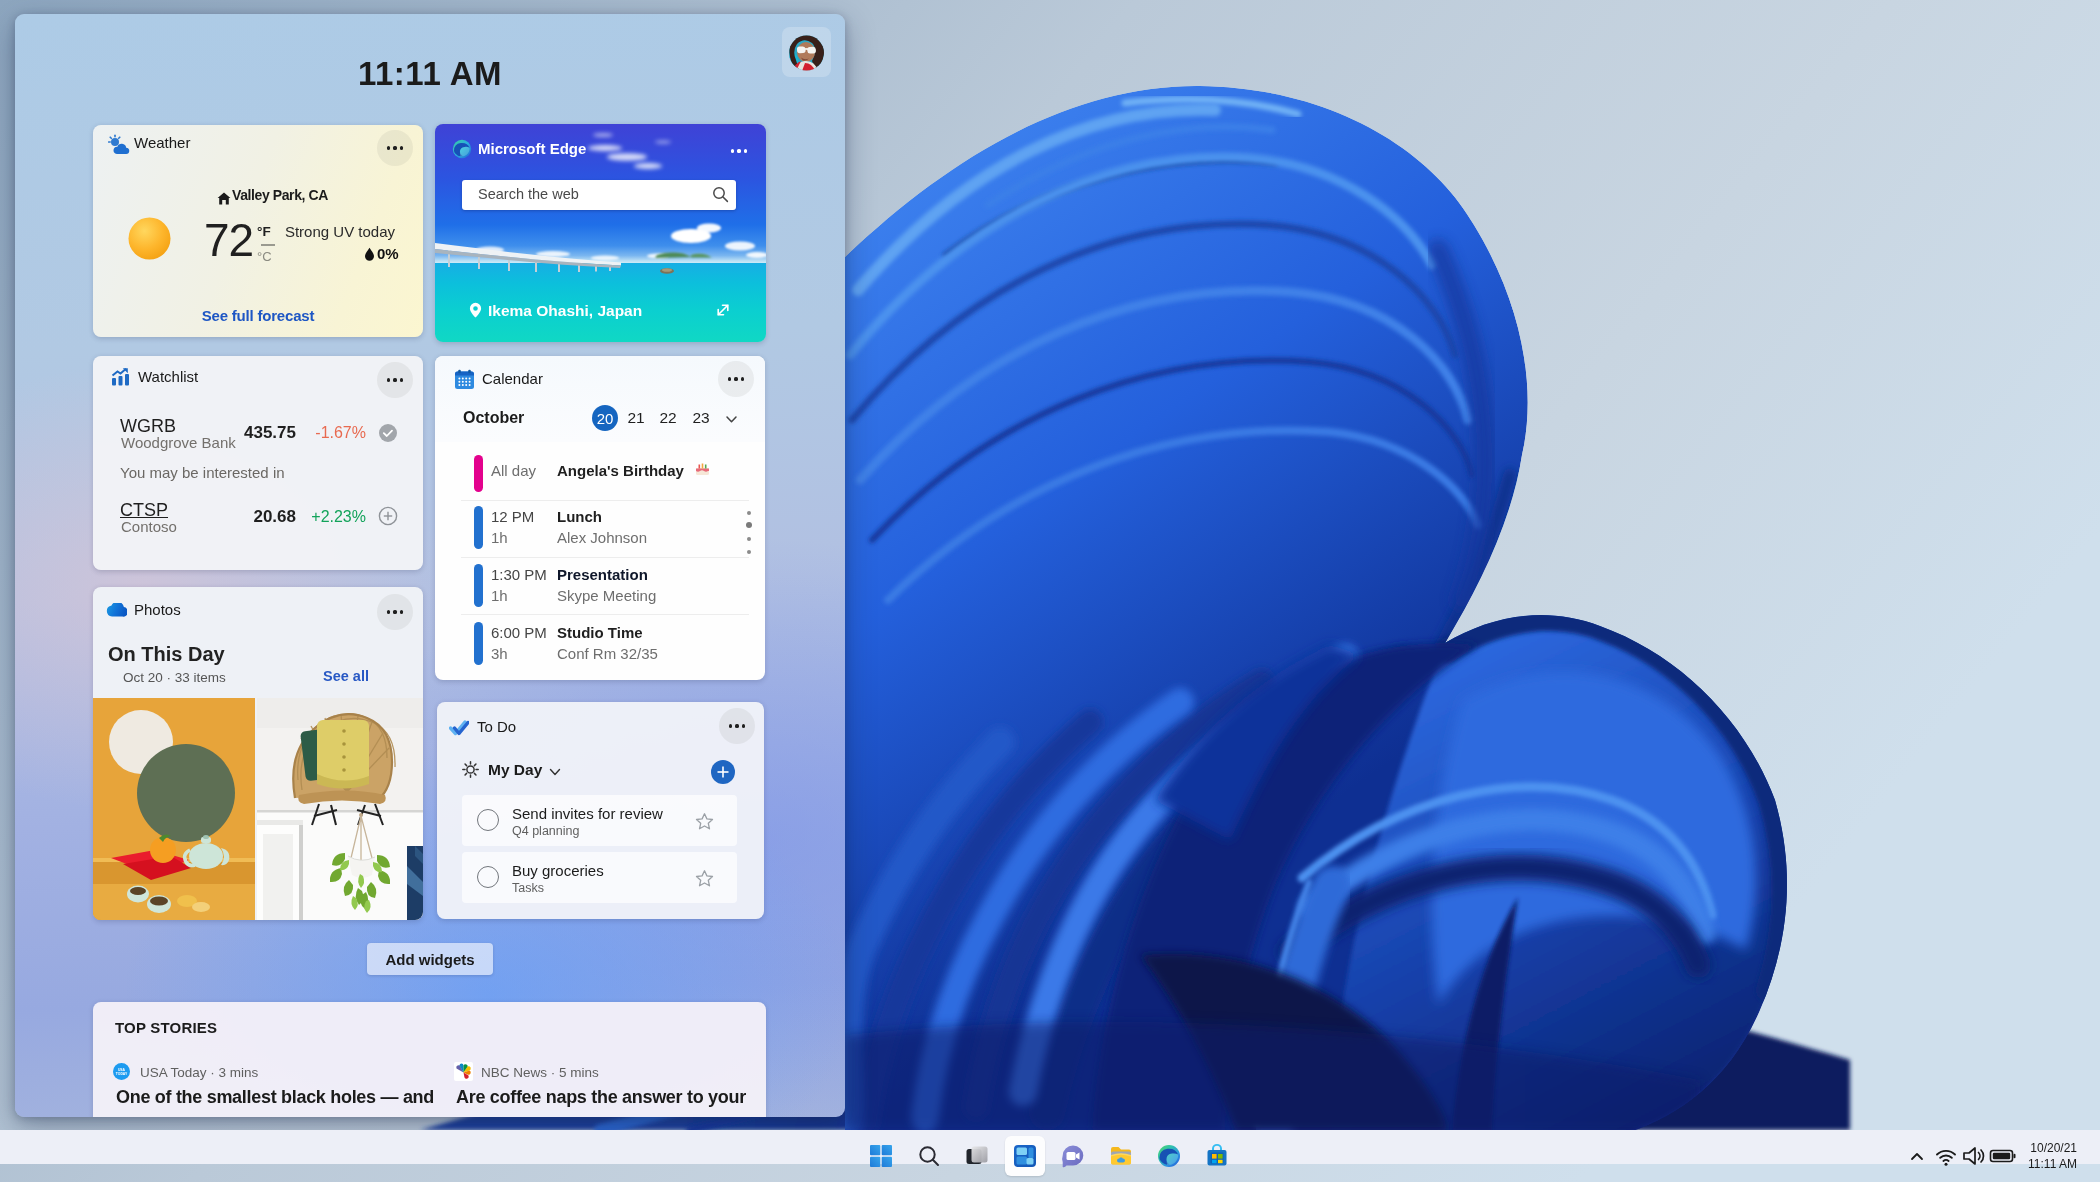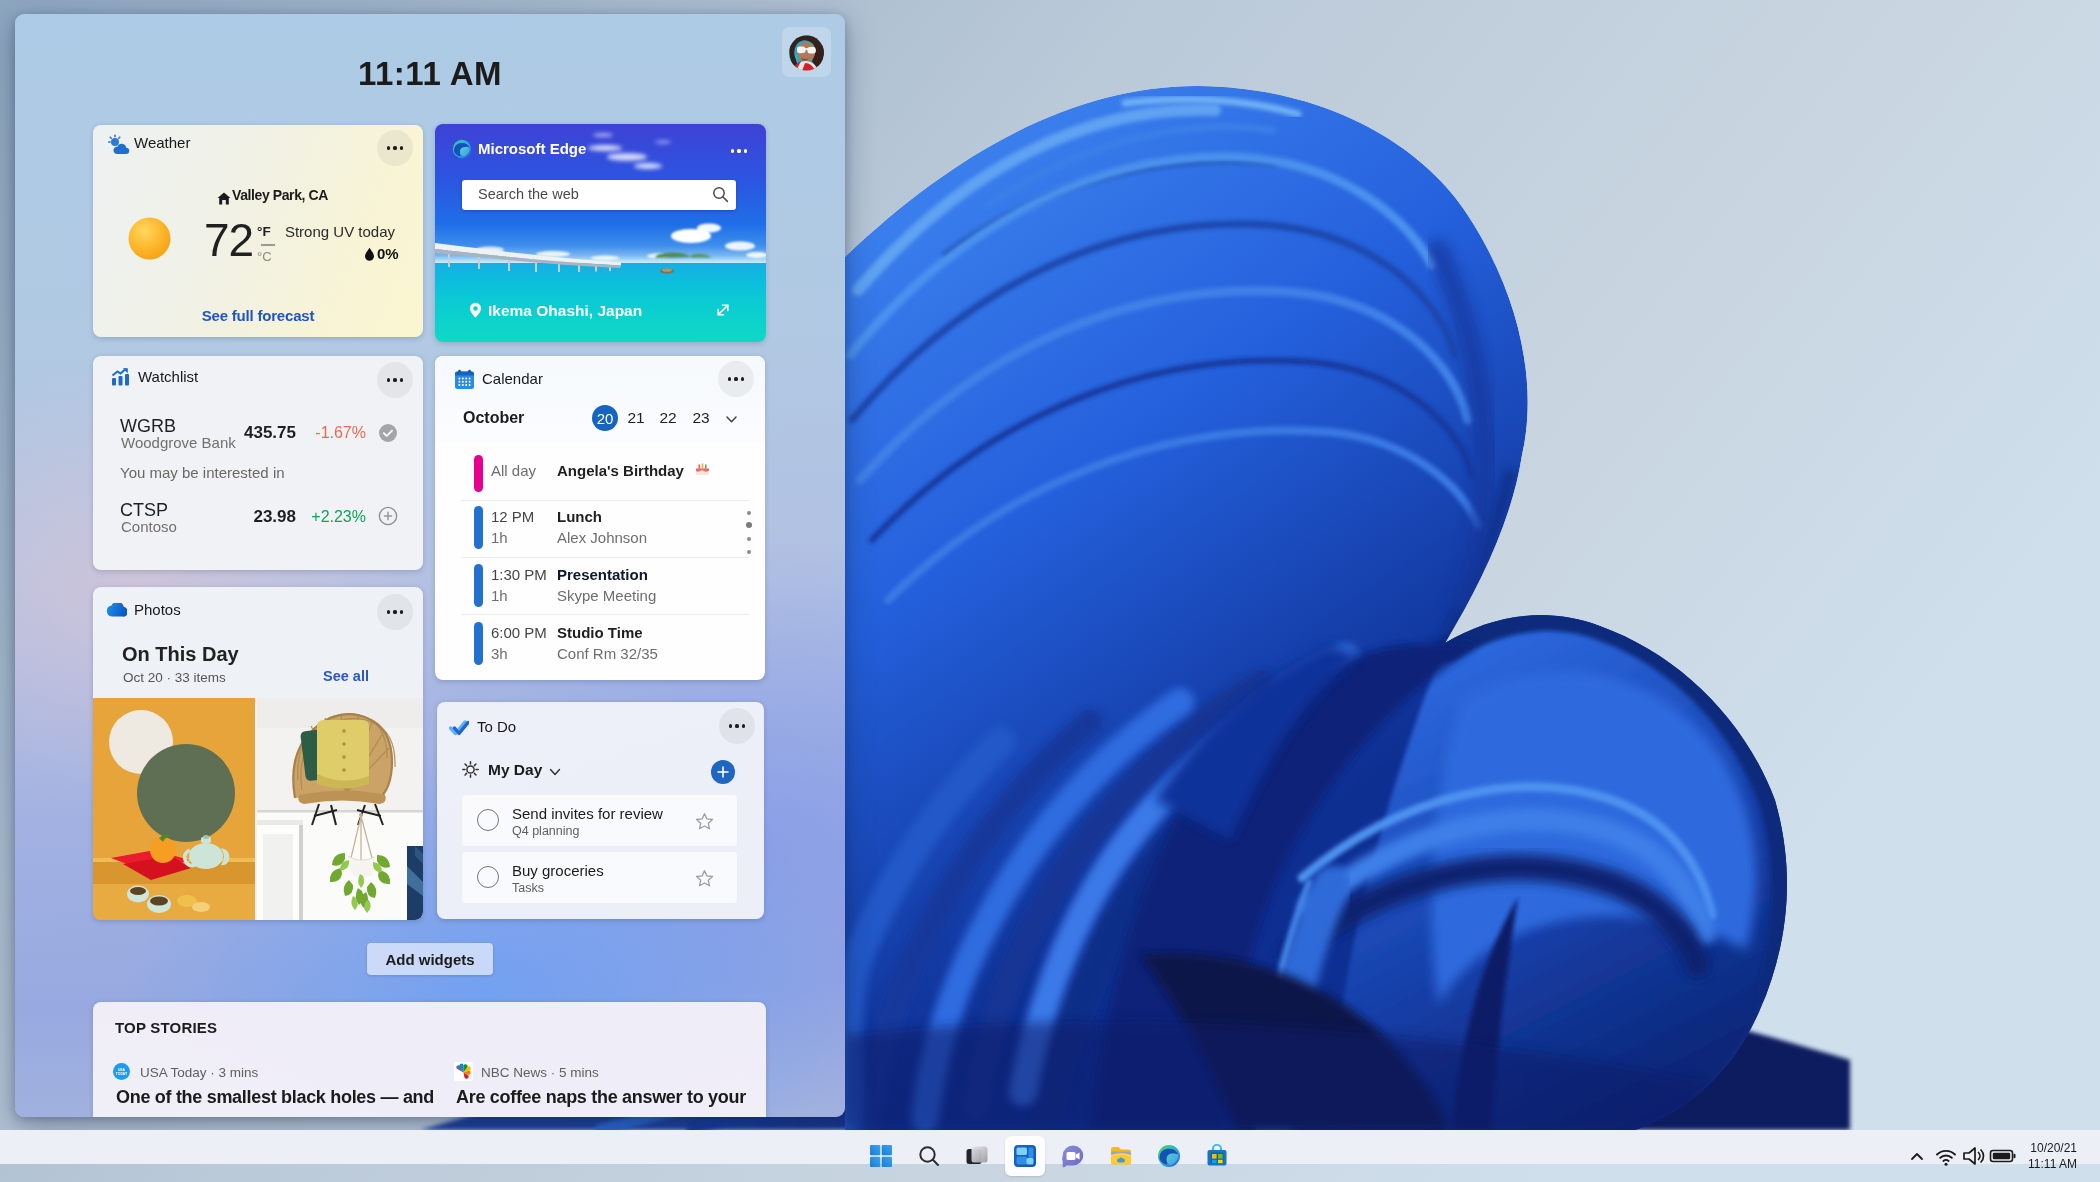--- a/index.html
+++ b/index.html
@@ -315,23 +315,23 @@
         </div>
       <div class="abs" style="left:27px;top:60px;font-size:18px;color:#1f1f1f;">WGRB</div>
       <div class="abs" style="left:28px;top:78px;font-size:15px;color:#73706c;">Woodgrove Bank</div>
       <div class="abs" style="left:105px;top:67px;width:98px;text-align:right;font-size:17px;font-weight:bold;color:#1f1f1f;">435.75</div>
       <div class="abs" style="left:198px;top:68px;width:75px;text-align:right;font-size:16px;color:#e86a50;">-1.67%</div>
       <svg class="abs" style="left:285px;top:67px" width="20" height="20" viewBox="0 0 20 20">
           <circle cx="10" cy="10" r="9" fill="#a2a6ab"></circle>
           <path d="M5.8,10.2 L8.8,13 L14,7.6" stroke="#fff" stroke-width="1.8" fill="none" stroke-linecap="round" stroke-linejoin="round"></path>
         </svg>
       <div class="abs" style="left:27px;top:108px;font-size:15px;color:#6b6864;">You may be interested in</div>
-      <div class="abs" style="left:27px;top:144px;font-size:18px;color:#1f1f1f;">CTSP</div>
+      <div class="abs" style="left:27px;top:144px;font-size:18px;color:#1f1f1f;text-decoration:underline;">CTSP</div>
       <div class="abs" style="left:28px;top:162px;font-size:15px;color:#73706c;">Contoso</div>
-      <div class="abs" style="left:105px;top:151px;width:98px;text-align:right;font-size:17px;font-weight:bold;color:#1f1f1f;">23.98</div>
+      <div class="abs" style="left:105px;top:151px;width:98px;text-align:right;font-size:17px;font-weight:bold;color:#1f1f1f;">20.68</div>
       <div class="abs" style="left:198px;top:152px;width:75px;text-align:right;font-size:16px;color:#12a35a;">+2.23%</div>
       <svg class="abs" style="left:285px;top:150px" width="20" height="20" viewBox="0 0 20 20">
           <circle cx="10" cy="10" r="8.6" fill="none" stroke="#8f9398" stroke-width="1.4"></circle>
           <line x1="10" y1="5.8" x2="10" y2="14.2" stroke="#8f9398" stroke-width="1.4"></line>
           <line x1="5.8" y1="10" x2="14.2" y2="10" stroke="#8f9398" stroke-width="1.4"></line>
         </svg>
     </div>
 
     <div class="w" id="cal" style="left:420px;top:342px;width:330px;height:324px;background:#fefefe;">
       <div class="abs" style="left:0;top:0;width:330px;height:86px;background:linear-gradient(180deg,#f5f9fd,#fbfcfe);border-radius:8px 8px 0 0;"></div>
@@ -414,21 +414,21 @@
             </linearGradient>
           </defs>
         <path d="M6,13.6 a5.6,5.6 0 0 1 -0.5,-11.1 a6.6,6.6 0 0 1 12.4,1.6 a4.8,4.8 0 0 1 -1.4,9.5 z" fill="url(#odG)"></path>
       </svg>
       <div class="hdrtxt" style="left:41px;top:14px;">Photos</div>
       <div class="dots lt" style="left:284px;top:7px;">
           <i></i>
           <i></i>
           <i></i>
         </div>
-      <div class="abs" style="left:29px;top:56px;font-size:20px;font-weight:bold;color:#222;">On This Day</div>
+      <div class="abs" style="left:15px;top:56px;font-size:20px;font-weight:bold;color:#222;">On This Day</div>
       <div class="abs" style="left:30px;top:83px;font-size:13.5px;color:#555;">Oct 20 · 33 items</div>
       <div class="abs" style="left:230px;top:81px;width:74px;text-align:left;font-size:14.5px;font-weight:bold;color:#2758c4;">See all</div>
 
       <svg class="abs" style="left:0;top:111px" width="162" height="222" viewBox="0 0 162 222">
         <rect width="162" height="222" fill="#e7a43a"></rect>
         <rect y="160" width="162" height="62" fill="#d9962f"></rect>
         <rect y="160" width="162" height="4" fill="#f0bc55"></rect>
         <rect y="186" width="162" height="36" fill="#e8ab41"></rect>
         <circle cx="48" cy="44" r="32" fill="#efeae1"></circle>
         <circle cx="93" cy="95" r="49" fill="#5e6f54"></circle>

